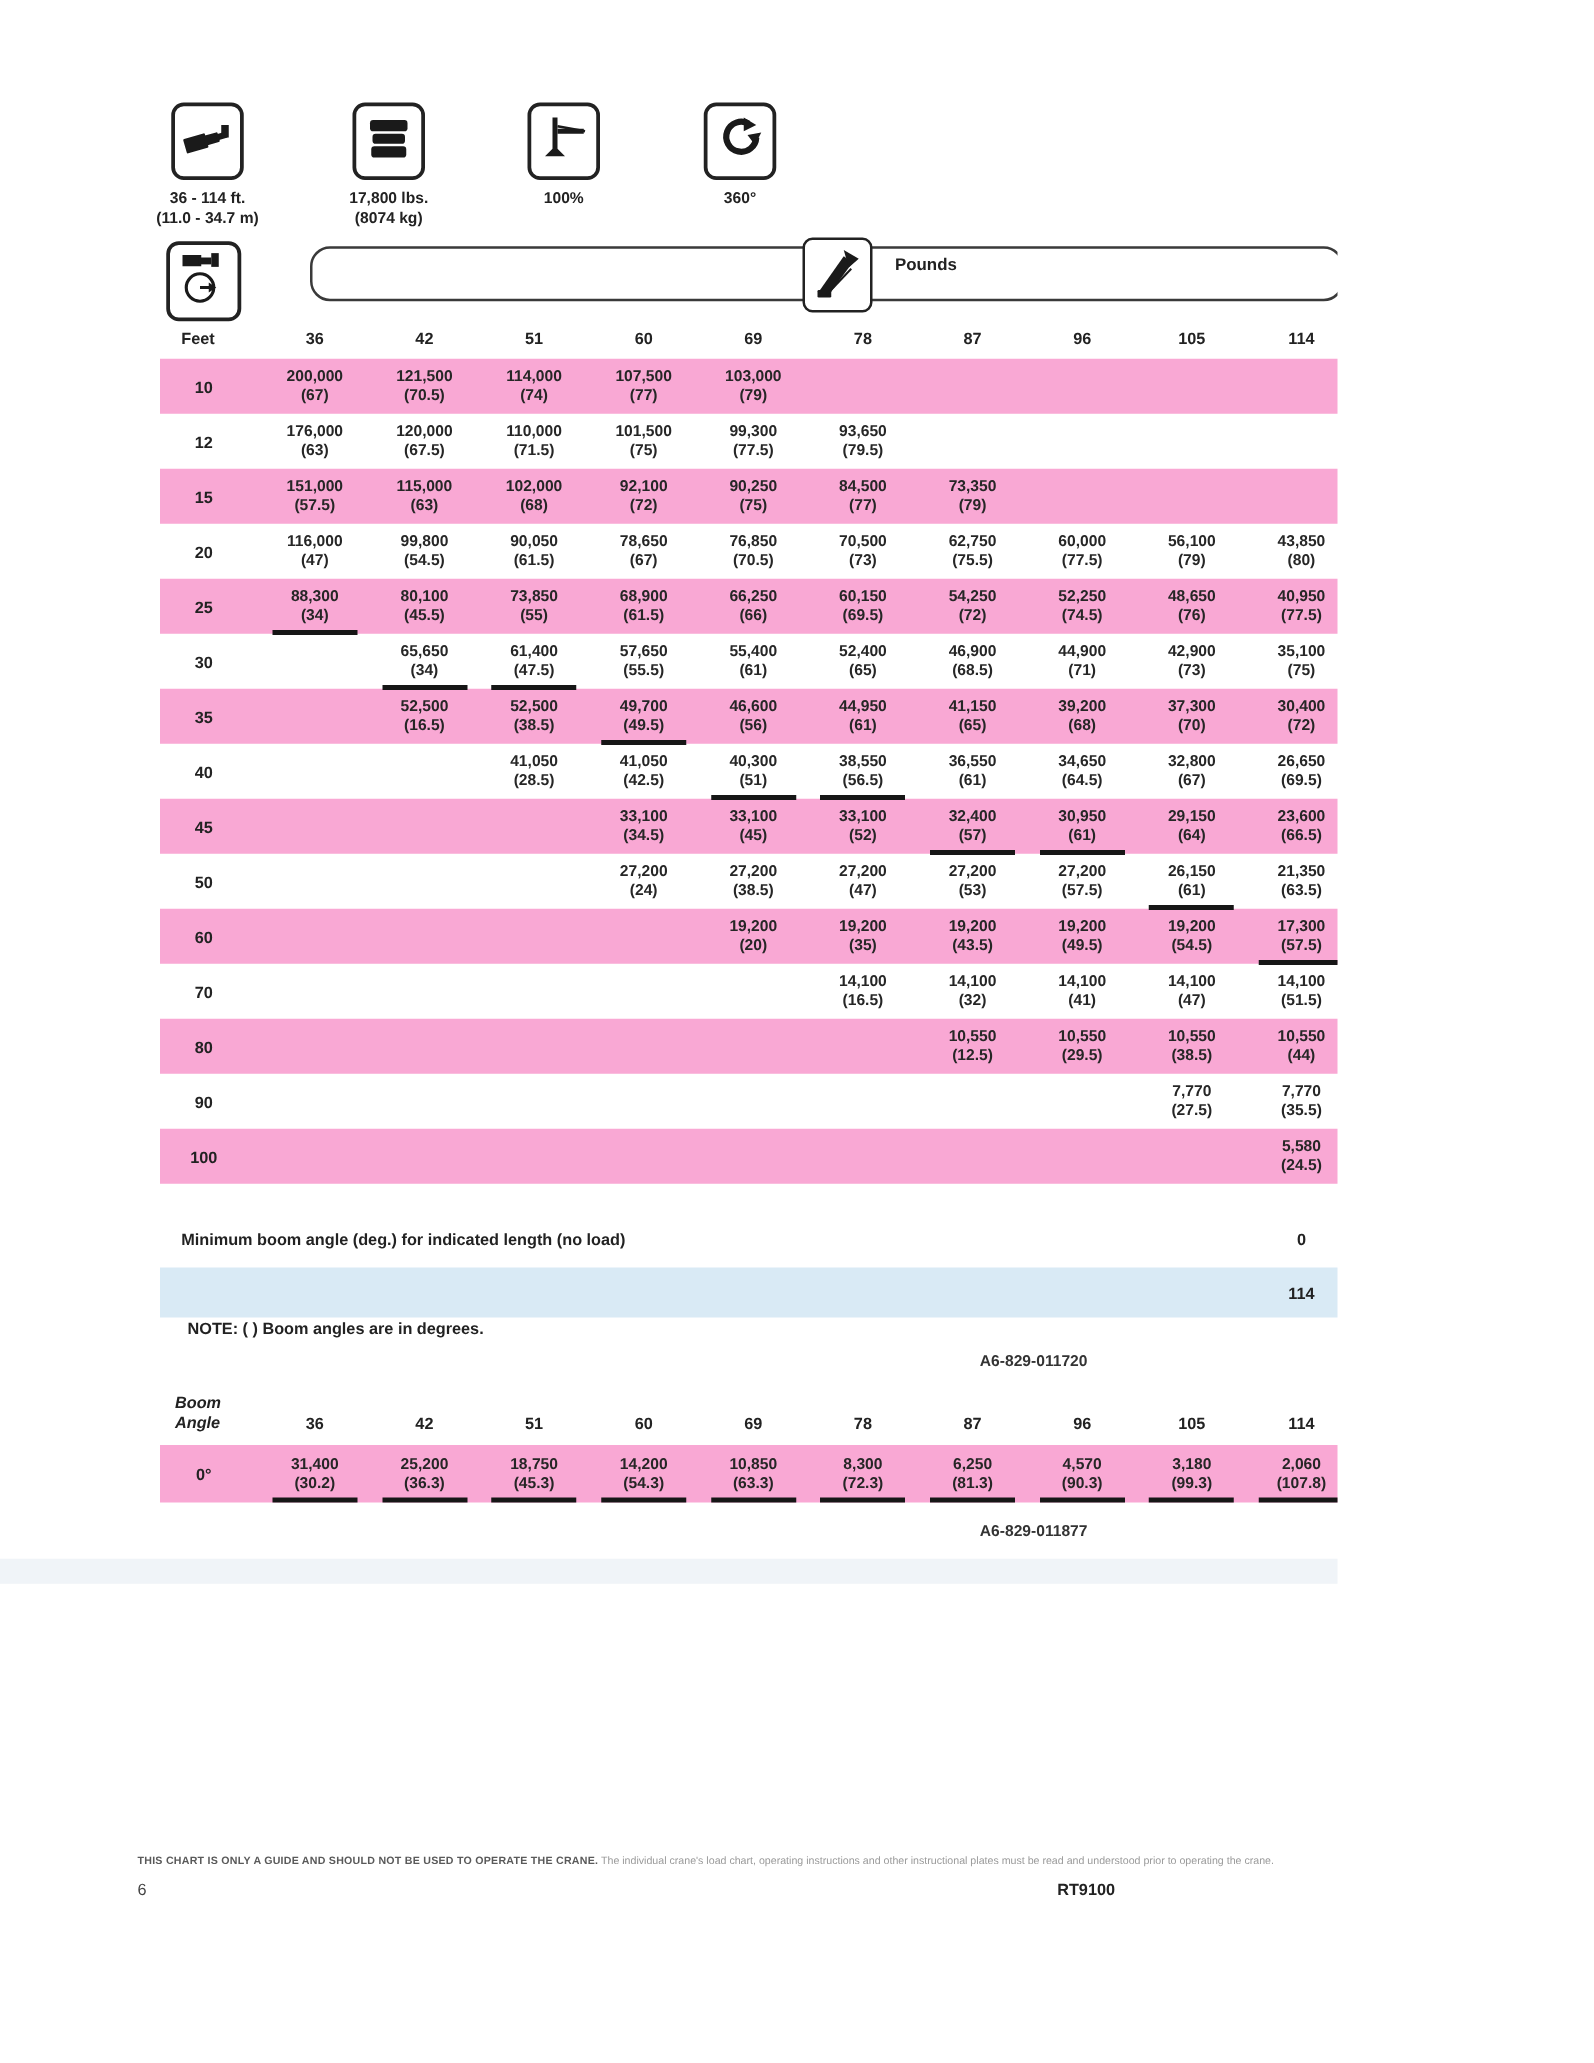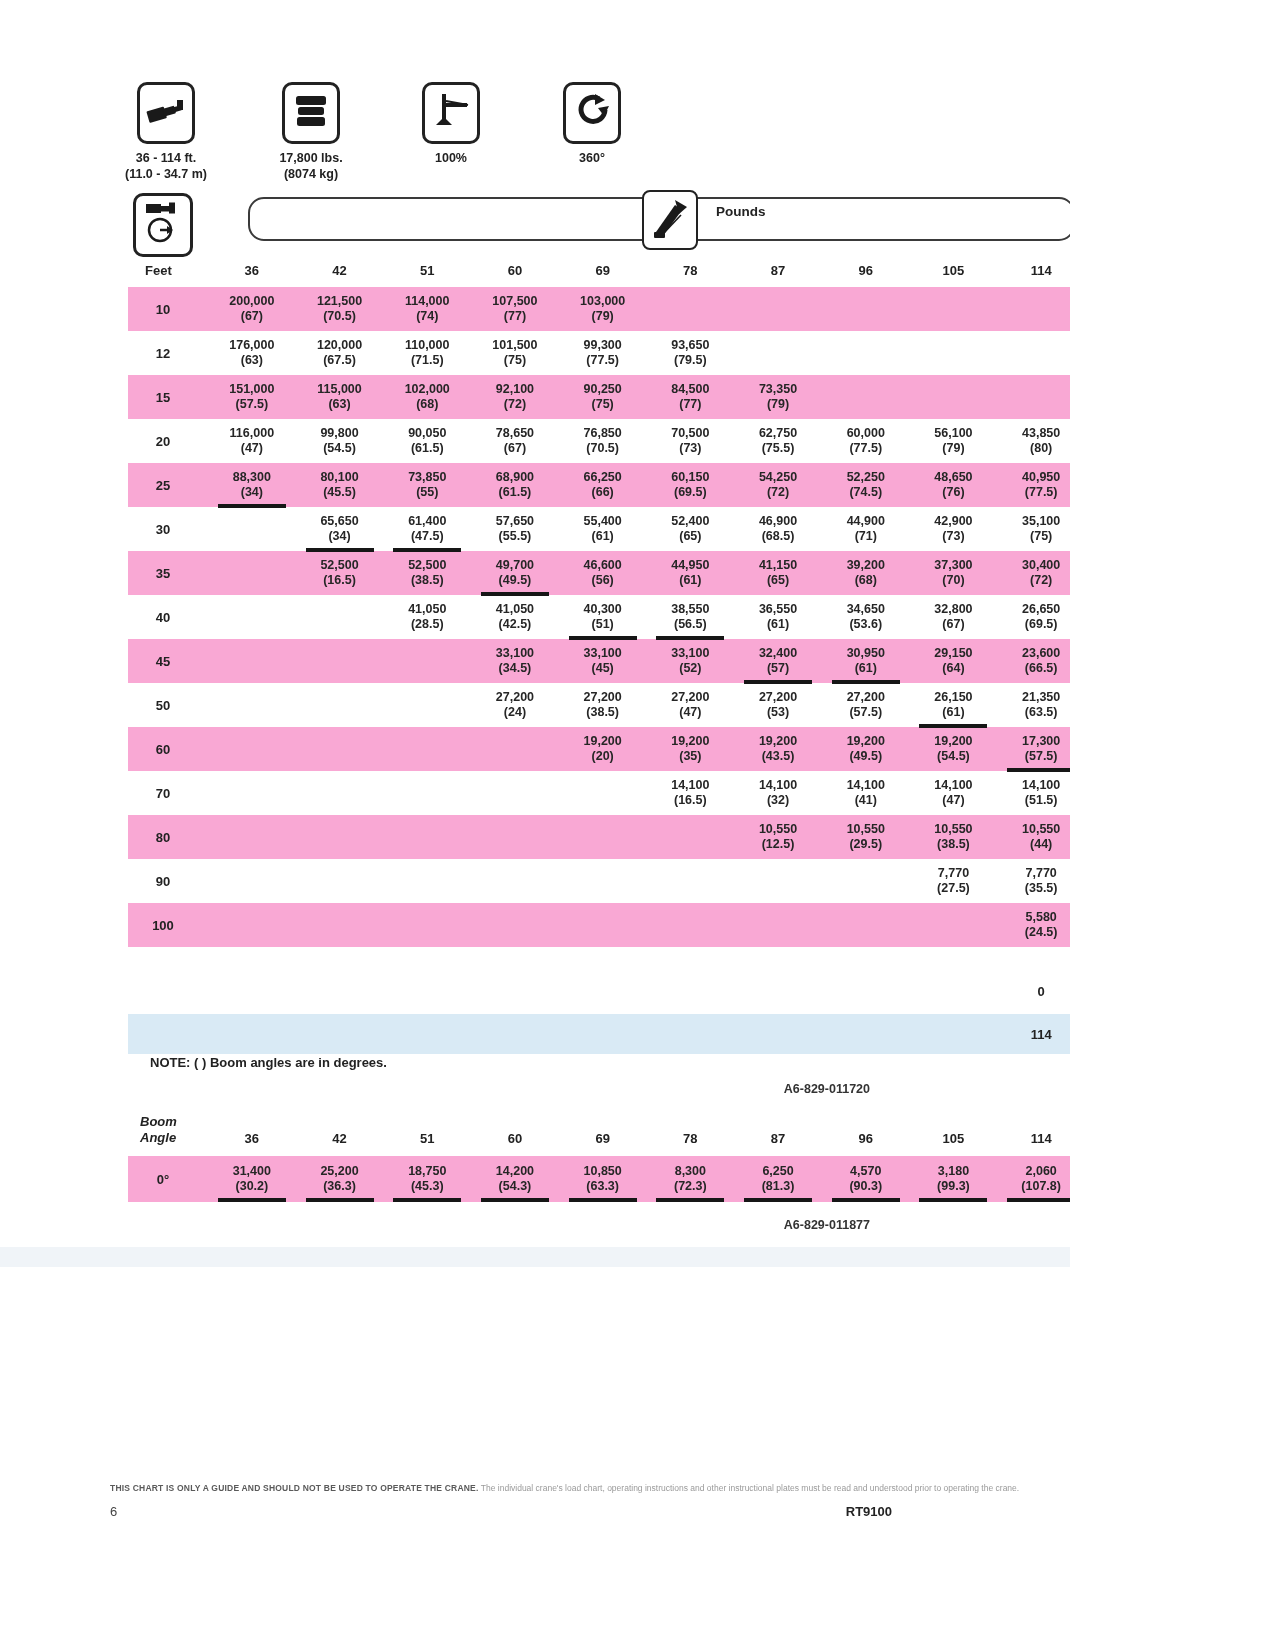--- a/index.html
+++ b/index.html
@@ -435,21 +435,21 @@
         <div class="cell ul">
           <span>38,550</span>
           <span>(56.5)</span>
         </div>
         <div class="cell">
           <span>36,550</span>
           <span>(61)</span>
         </div>
         <div class="cell">
           <span>34,650</span>
-          <span>(53.6)</span>
+          <span>(64.5)</span>
         </div>
         <div class="cell">
           <span>32,800</span>
           <span>(67)</span>
         </div>
         <div class="cell">
           <span>26,650</span>
           <span>(69.5)</span>
         </div>
       </div>
@@ -636,20 +636,21 @@
         <div class="cell"></div>
         <div class="cell"></div>
         <div class="cell">
           <span>5,580</span>
           <span>(24.5)</span>
         </div>
       </div>
     </div>
 
   <div class="table-wrap grid foot-row" style="top:975px;">
+    <div class="lbl">Minimum boom angle (deg.) for indicated length (no load)</div>
     <div class="val">0</div>
   </div>
   <div class="table-wrap grid foot-row shaded" style="top:1014px;height:40px;">
     <div class="val">114</div>
   </div>
   <div class="note">NOTE: ( ) Boom angles are in degrees.</div>
   <div class="ref" style="top:1082px;">A6-829-011720</div>
 
   <div class="table-wrap grid" style="top:1098px;height:48px;">
     <div class="ba-corner">

